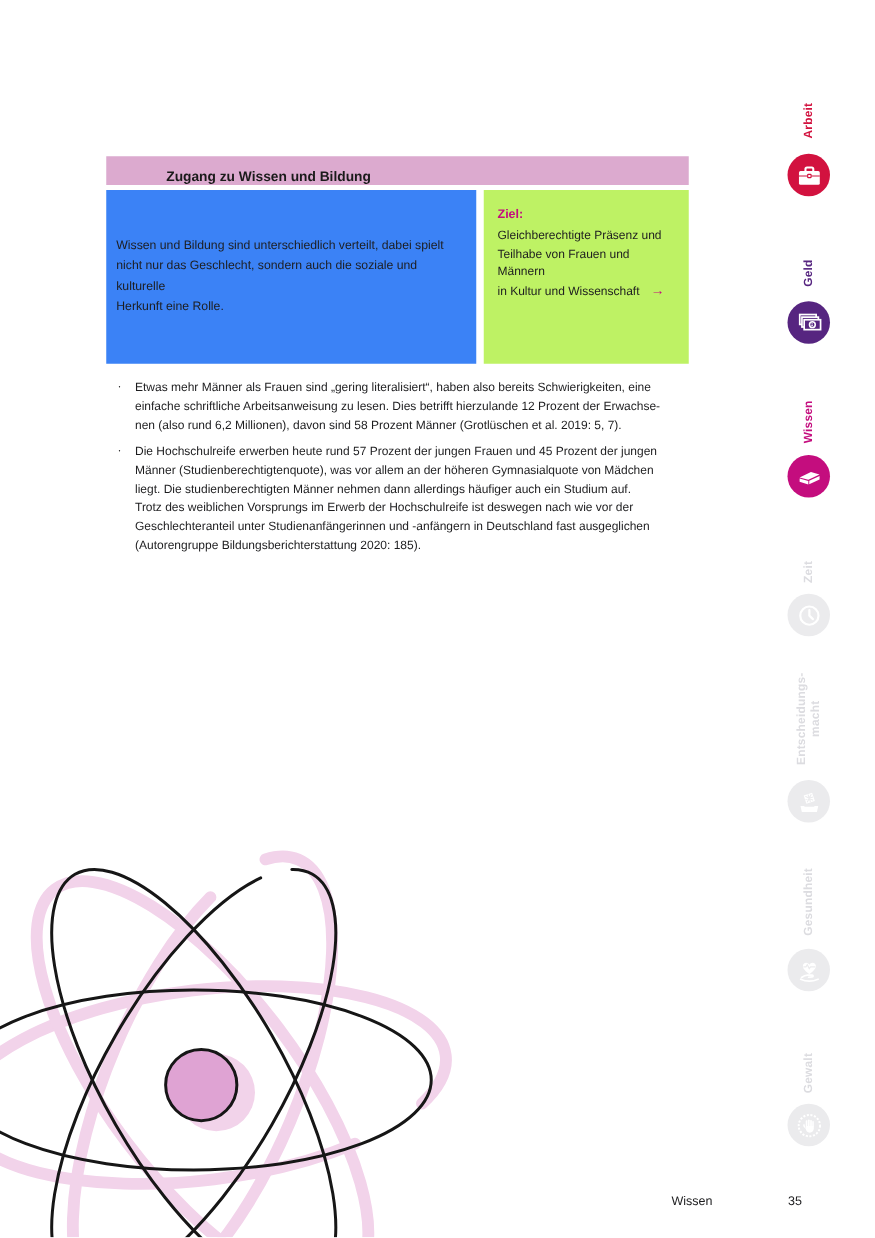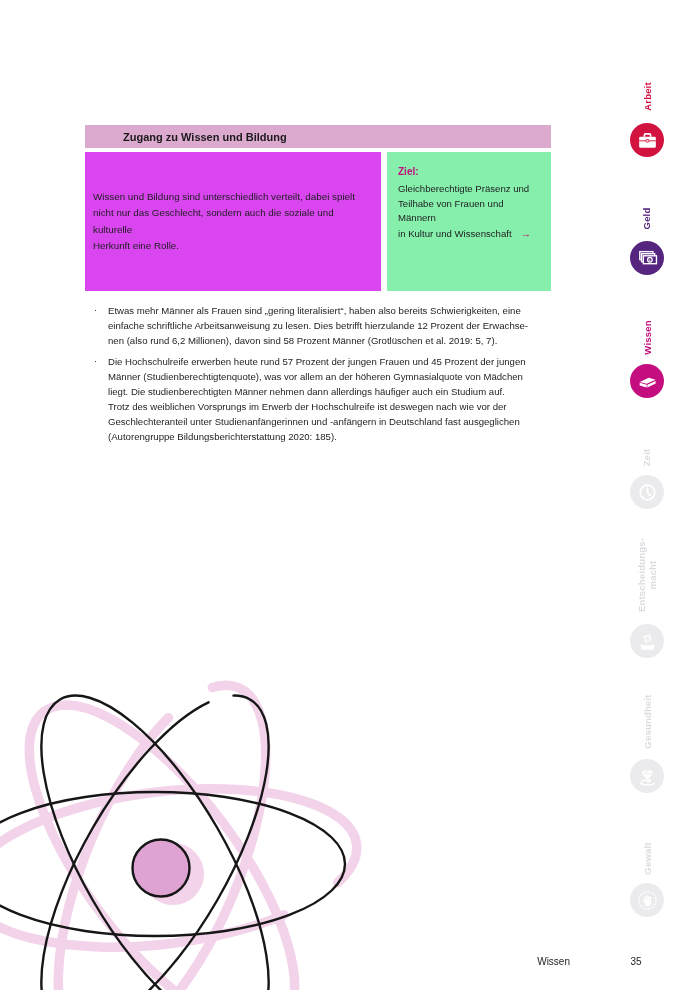--- a/index.html
+++ b/index.html
@@ -4,32 +4,32 @@
 <style>
   * { margin:0; padding:0; box-sizing:border-box; }
   html,body { background:#ffffff; }
   .page {
     position:relative; width:700px; height:990px; background:#ffffff;
     overflow:hidden; font-family:"Liberation Sans", sans-serif; color:#1d1d1f;
   }
   
   .titlebar {
     position:absolute; left:85px; top:125px; width:466px; height:23px;
-    background:#dcaacf; display:flex; align-items:center; padding-left:38px;
+    background:#dcaacf; display:flex; align-items:flex-end; padding-left:48px;
   }
   .titlebar span { font-size:11px; font-weight:bold; color:#1a1a1a; }
   
   .intro-box {
     position:absolute; left:85px; top:152px; width:296px; height:139px;
-    background:#d946ef; display:flex; align-items:center; padding:0 8px;
+    background:#3b82f6; display:flex; align-items:center; padding:0 8px;
   }
   .intro-box p { font-size:9.8px; line-height:16.5px; white-space:pre-line; }
   .goal-box {
     position:absolute; left:387px; top:152px; width:164px; height:139px;
-    background:#86efac; padding:14px 11px 0 11px;
+    background:#bef264; padding:14px 11px 0 11px;
   }
   .goal-heading { font-size:10px; font-weight:bold; color:#c40d7e; margin-bottom:5px; }
   .goal { font-size:9.6px; line-height:14.5px; margin-bottom:7px; }
   .goal .gtext { white-space:pre-line;margin-top:24px; }
   .goal .arrow { color:#c40d7e; font-weight:bold; font-size:11px; margin-left:9px; }
   
   .bullets { position:absolute; left:93px; top:303px; width:462px; list-style:none; }
   .bullets li { position:relative; padding-left:15px; margin-bottom:6px;
     font-size:9.6px; line-height:15px; }
   .bullets .marker { position:absolute; left:1px; top:-1px; }

